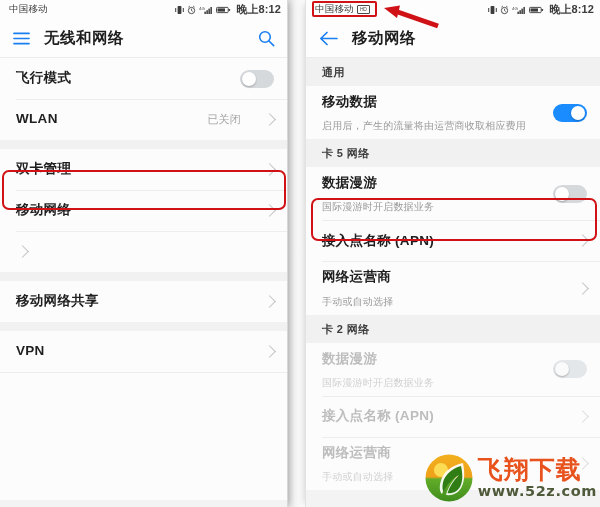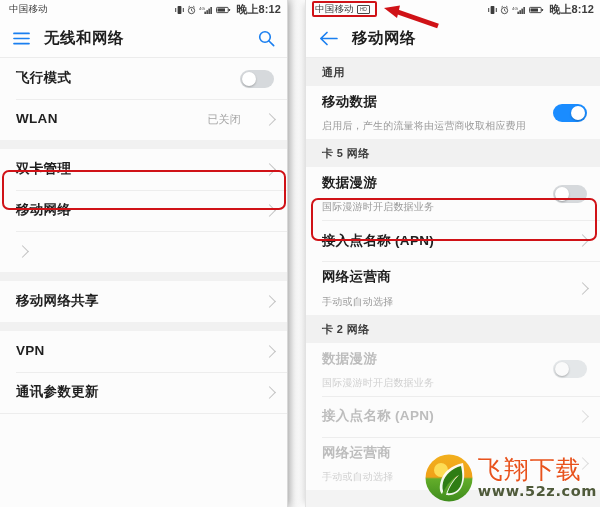--- a/index.html
+++ b/index.html
@@ -174,21 +174,21 @@
     right: 3px; bottom: 4px;
     z-index: 40;
     display: flex;
     align-items: center;
     gap: 4px;
   }
   .wm-logo { width: 50px; height: 50px; }
   .wm-text { display: flex; flex-direction: column; line-height: 1; }
   .wm-main {
     font-size: 25px;
-    font-weight: 400;
+    font-weight: 700;
     color: #e8521c;
     letter-spacing: 1px;
     font-family: "DejaVu Sans", sans-serif;
     text-shadow: 0 1px 0 rgba(255,255,255,.9);
   }
   .wm-url {
     font-size: 14.5px;
     font-weight: 700;
     color: #4f5a3a;
     letter-spacing: .6px;
@@ -310,26 +310,20 @@
           <div class="chev"></div>
         </div>
       </div>
 
       <div class="sep"></div>
 
       <div class="group">
         <div class="row">
           <div class="texts">
             <div class="label">VPN</div>
-          </div>
-          <div class="chev"></div>
-        </div>
-        <div class="row">
-          <div class="texts">
-            <div class="label">通讯参数更新</div>
           </div>
           <div class="chev"></div>
         </div>
       </div>
 
       <div style="height:8px;background:#fcfcfc;border-top:1px solid #ededed;"></div>
       <div style="height:120px;background:#fcfcfc;"></div>
     </div>
 
     <div class="redbox" style="left:2px; top:170px; width:284px; height:40px;"></div>

